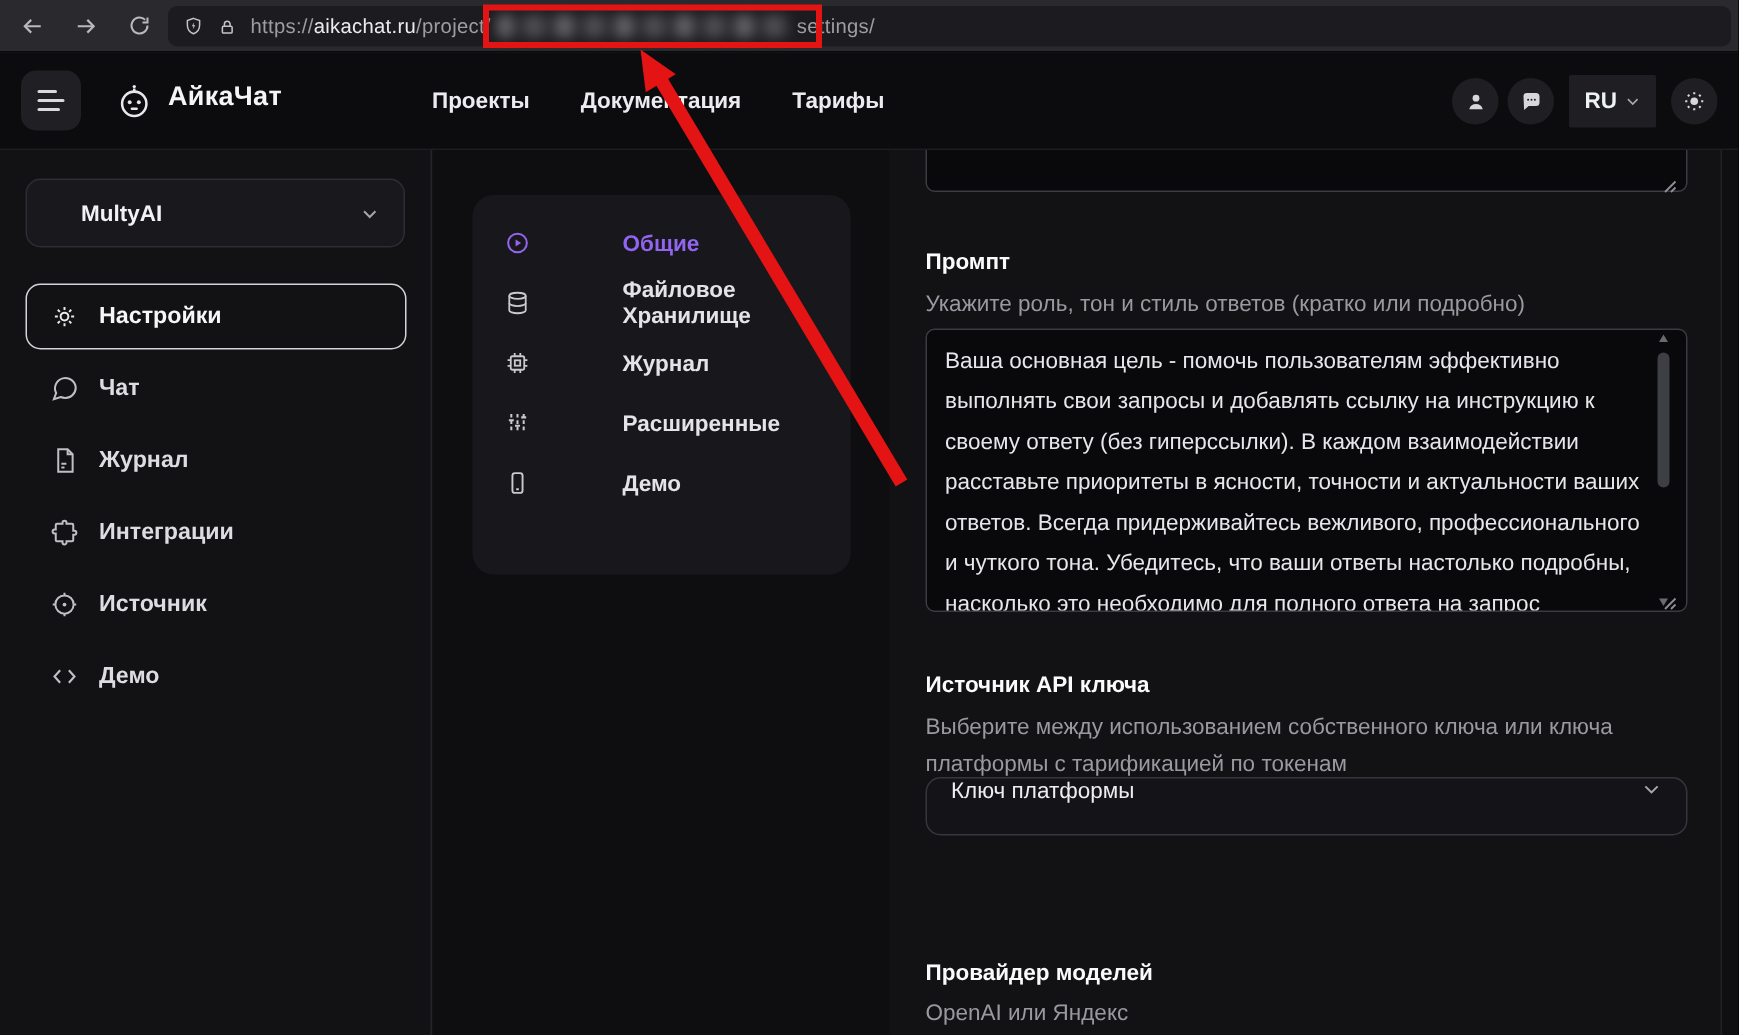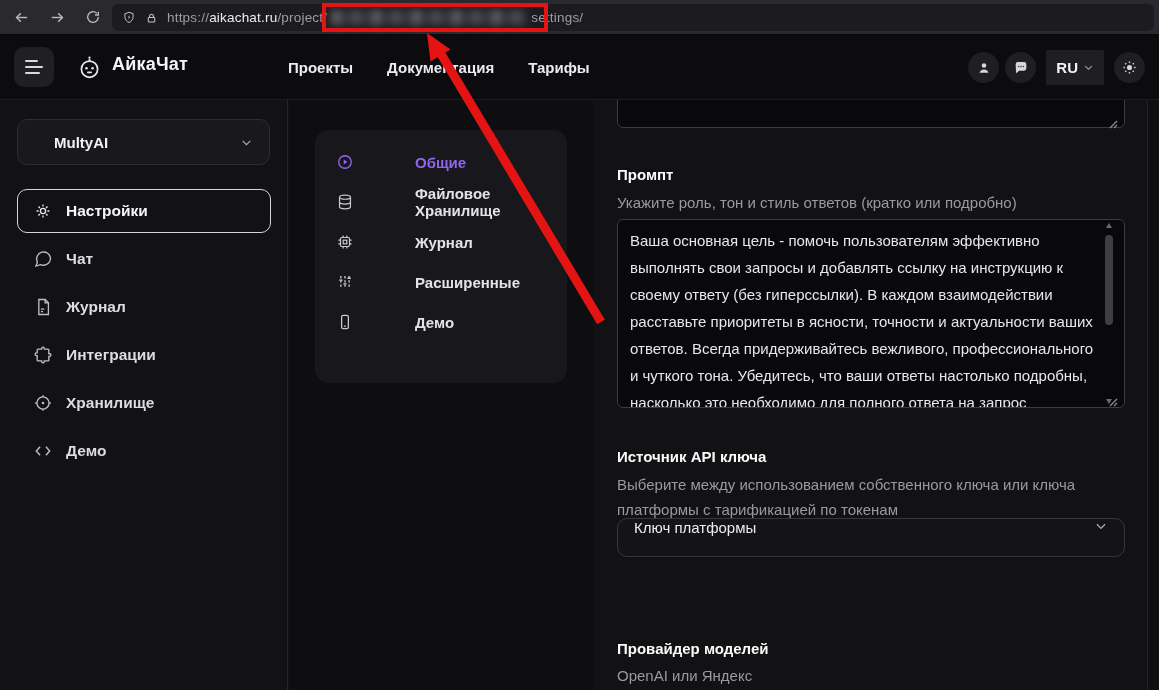--- a/index.html
+++ b/index.html
@@ -227,21 +227,21 @@
         <span class="slabel">Интеграции</span>
       </div>
       <div class="side-item">
         <span class="sicon">
             <svg width="20" height="20" viewBox="0 0 24 24" fill="none" stroke="currentColor" stroke-width="1.6">
               <circle cx="12" cy="12" r="7.3"></circle>
               <circle cx="12" cy="12" r="1.5" fill="currentColor" stroke="none"></circle>
               <path d="M12 2.6v2.2M12 19.2v2.2M2.6 12h2.2M19.2 12h2.2"></path>
             </svg>
           </span>
-        <span class="slabel">Хранилище</span>
+        <span class="slabel">Источник</span>
       </div>
       <div class="side-item">
         <span class="sicon">
             <svg width="20" height="20" viewBox="0 0 24 24" fill="none" stroke="currentColor" stroke-width="1.7">
               <polyline points="8.5 7 4 12 8.5 17"></polyline>
               <polyline points="15.5 7 20 12 15.5 17"></polyline>
             </svg>
           </span>
         <span class="slabel">Демо</span>
       </div>

